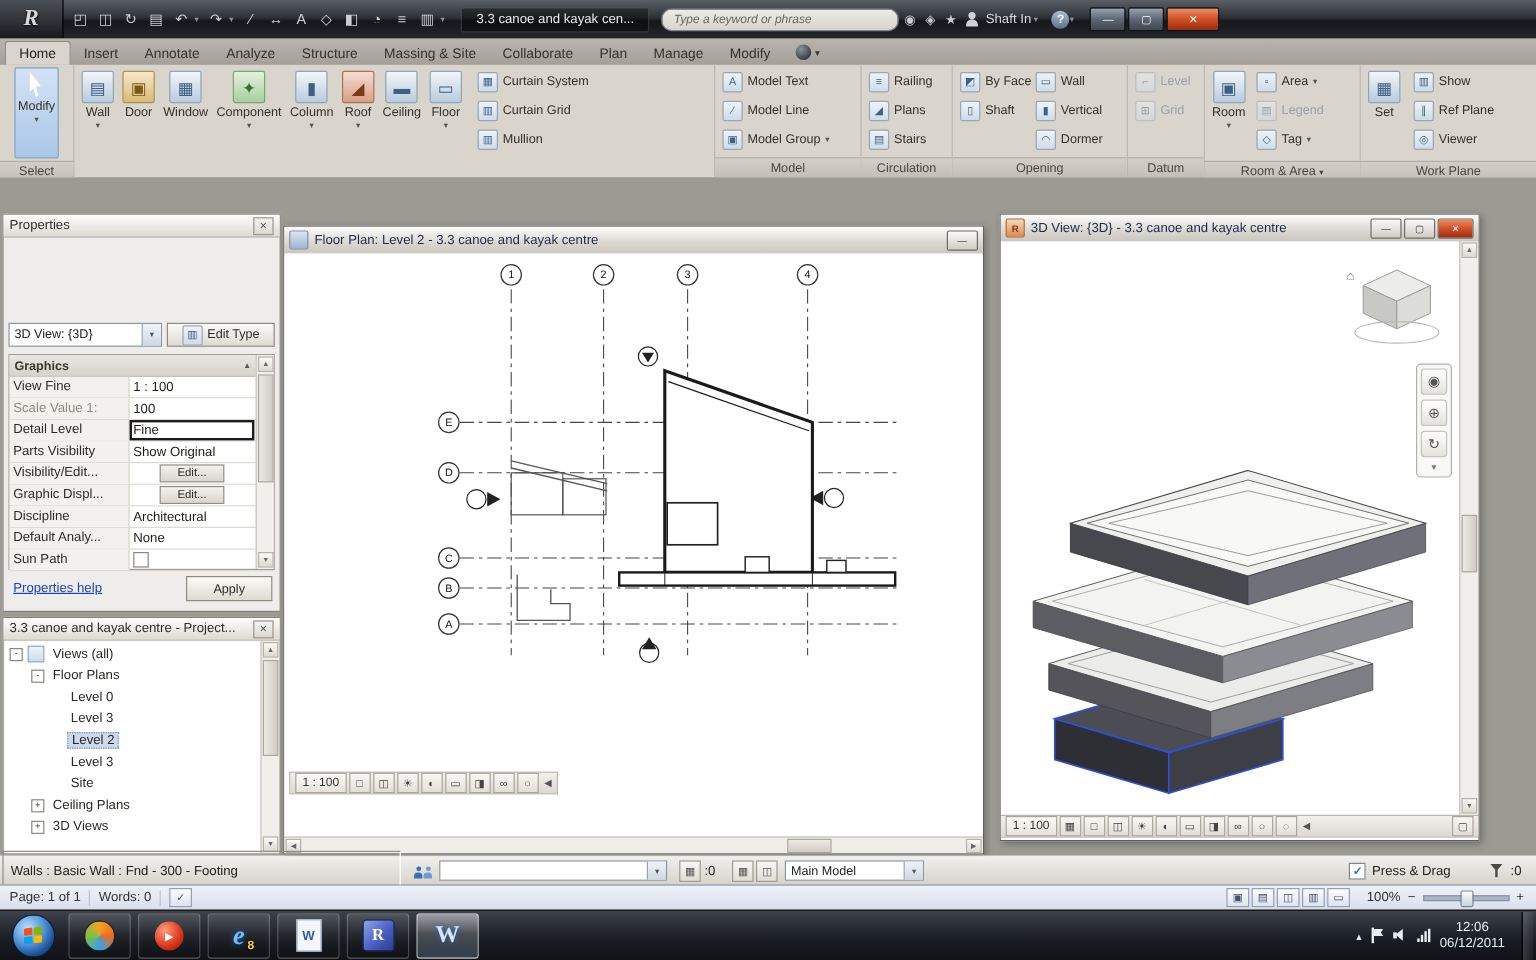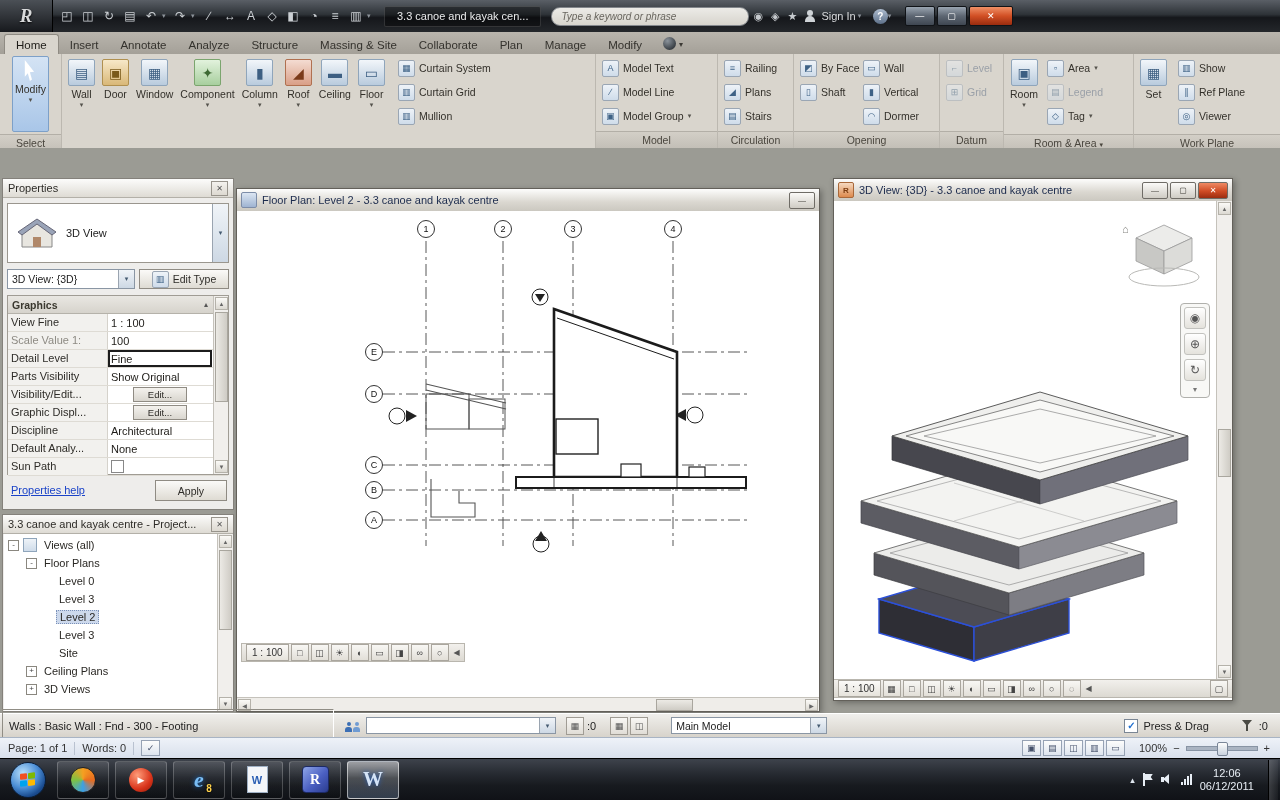--- a/index.html
+++ b/index.html
@@ -211,21 +211,21 @@
     <span class="qi">≡</span>
     <span class="qi">▥</span>
     <span class="qdd">▾</span>
   </div>
   <div class="doc-title">3.3 canoe and kayak cen...</div>
   <input class="searchbox" placeholder="Type a keyword or phrase" style="">
   <span class="tbi">◉</span>
   <span class="tbi">◈</span>
   <span class="tbi">★</span>
   <span class="person"></span>
-  <span class="signin">Sign In</span>
+  <span class="signin">Shaft In</span>
   <span class="qdd">▾</span>
   <div class="helpcirc">?</div>
   <span class="qdd">▾</span>
   <div class="winbtns">
     <div class="wbtn">—</div>
     <div class="wbtn">▢</div>
     <div class="wbtn close">✕</div>
   </div>
 </div>
 
@@ -629,29 +629,20 @@
     <span style="margin-left:auto" class="vbi">▢</span>
   </div>
 </div>
 
 <div class="palette" style="left:2px;top:178px;width:232px;height:332px">
   <div class="pal-header">
     <span>Properties</span>
     <span class="pal-x">✕</span>
   </div>
 
-  <div class="abs" style="left:4px;top:24px;width:222px;height:60px;background:#fff;border:1px solid #9a968e;box-sizing:border-box;display:flex;align-items:center">
-    <svg width="46" height="42" viewBox="0 0 46 40" style="margin:0 6px">
-      <polygon points="8,18 23,8 38,18 38,34 8,34" fill="#e8e6e0" stroke="#888"></polygon>
-      <polygon points="4,19 23,6 42,19 38,22 23,11 8,22" fill="#9aa4b8" stroke="#667"></polygon>
-      <rect x="19" y="24" width="8" height="10" fill="#b0886a"></rect>
-    </svg>
-    <span style="font-size:11px">3D View</span>
-    <span class="cdd" style="height:100%">▾</span>
-  </div>
 
   <div class="abs combo" style="left:4px;top:90px;width:128px;height:20px">
     <span>3D View: {3D}</span>
     <span class="cdd">▾</span>
   </div>
   <div class="abs btn" style="left:136px;top:90px;width:90px;height:20px">
     <span class="si" style="margin-right:4px">▥</span>
     <span>Edit Type</span>
   </div>
 
@@ -767,21 +758,21 @@
       <i class="p2"></i>
     </span>
   <div class="combo" style="width:190px;height:17px;margin-left:4px">
     <span></span>
     <span class="cdd">▾</span>
   </div>
   <span class="mini" style="margin-left:10px">▦</span>
   <span style="margin-left:3px">:0</span>
   <span class="mini" style="margin-left:14px">▦</span>
   <span class="mini" style="margin-left:2px">◫</span>
-  <div class="combo" style="width:156px;height:17px;margin-left:23px">
+  <div class="combo" style="width:116px;height:17px;margin-left:6px">
     <span>Main Model</span>
     <span class="cdd">▾</span>
   </div>
   <div style="margin-left:auto;display:flex;align-items:center;gap:5px;padding-right:12px">
     <span class="chk">✓</span>
     <span>Press &amp; Drag</span>
     <span class="funnel" style="margin-left:28px"></span>
     <span>:0</span>
   </div>
 </div>

